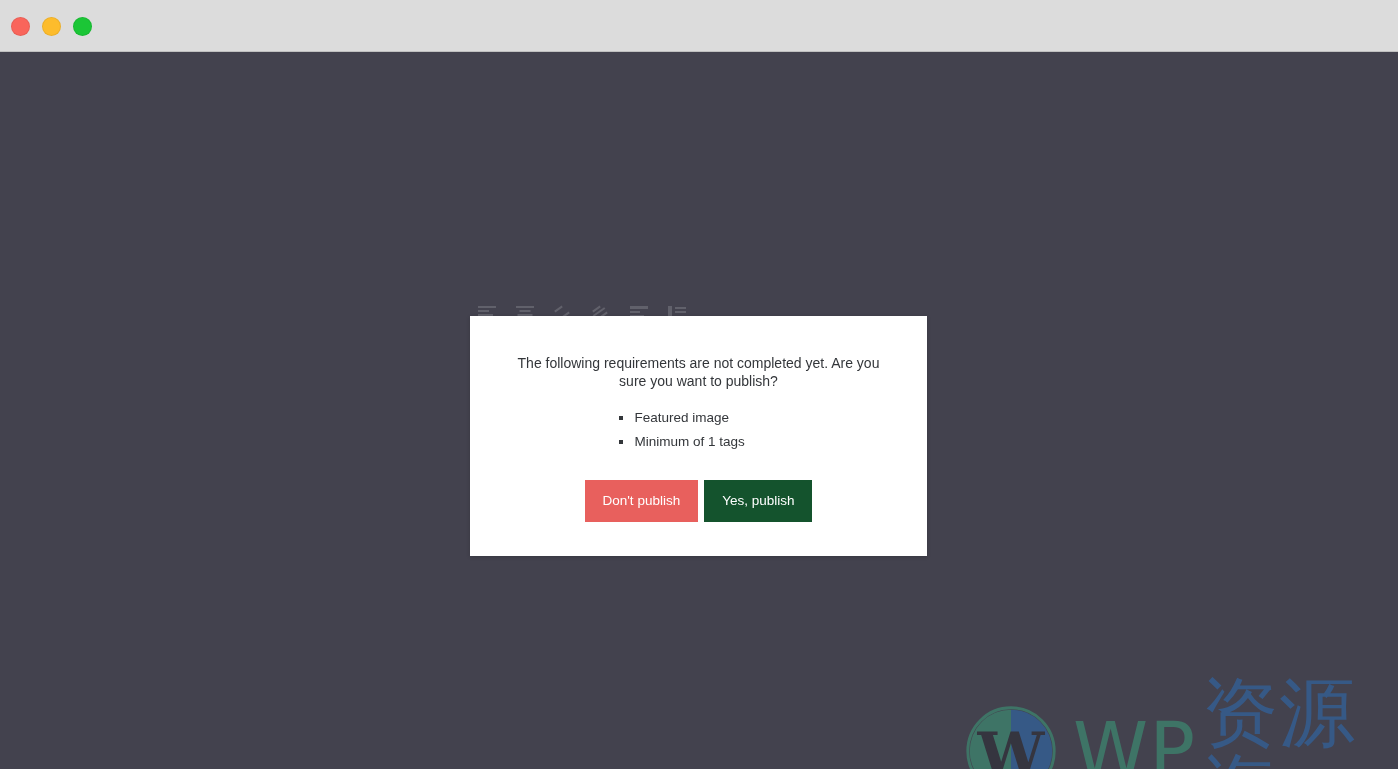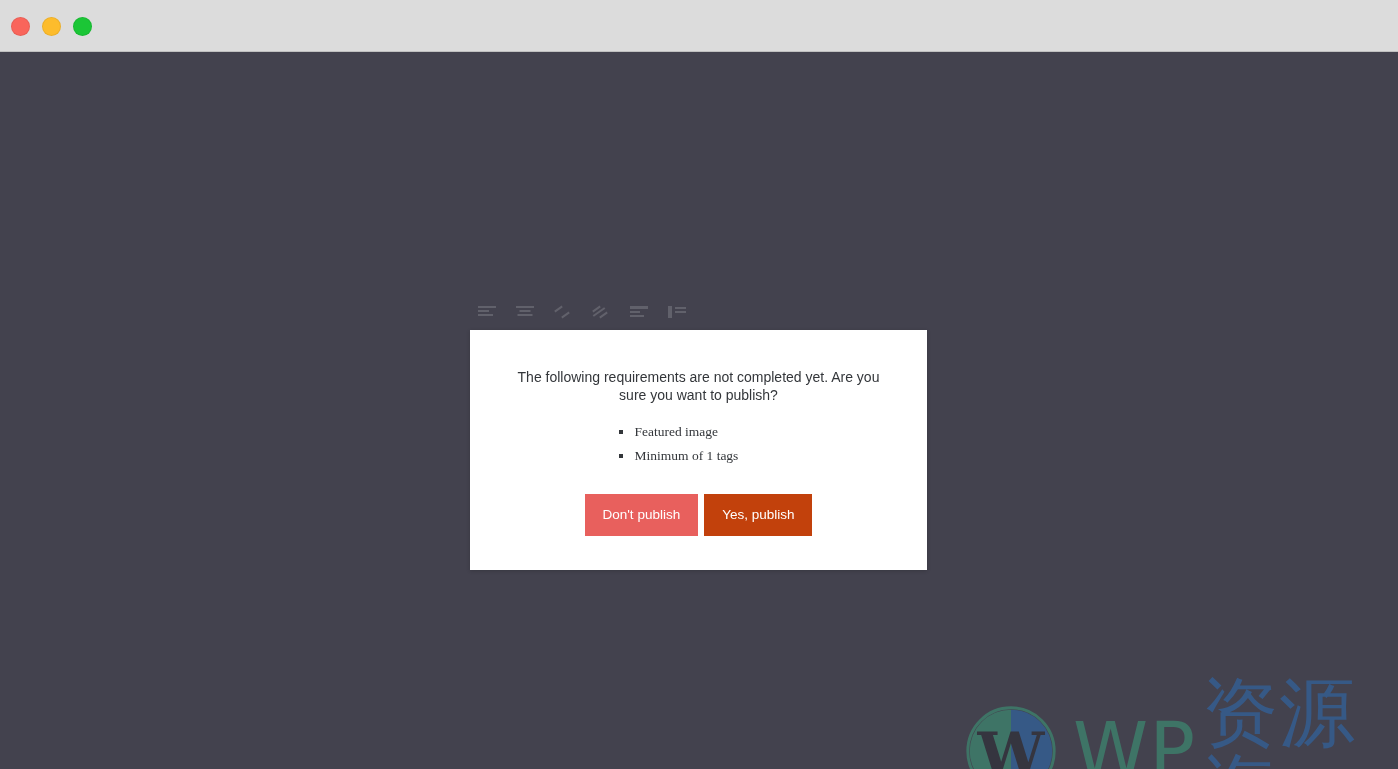--- a/index.html
+++ b/index.html
@@ -106,41 +106,40 @@
   .tb-image i:nth-child(2) { width: 10px; top: 6px; }
   .tb-image i:nth-child(3) { width: 14px; top: 10px; }
   .tb-columns i:nth-child(1) { width: 4px; top: 1px; height: 12px; }
   .tb-columns i:nth-child(2) { width: 11px; left: 7px; top: 2px; }
   .tb-columns i:nth-child(3) { width: 11px; left: 7px; top: 6px; }
 
   
   .modal {
     position: absolute;
     left: 470px;
-    top: 278px;
+    top: 264px;
     width: 457px;
     height: 240px;
     background: #ffffff;
     box-sizing: border-box;
     box-shadow: 0 1px 4px rgba(0,0,0,0.18);
   }
   .modal-message {
     margin: 0;
     padding: 38px 40px 0 40px;
     font-size: 14px;
     line-height: 18px;
     color: #33363a;
     text-align: center;
   }
   .modal-requirements {
     margin: 16px 0 0 0;
     padding: 0;
     list-style: none;
     text-align: center;
-    font-family: Liberation Serif, serif;
   }
   .modal-requirements li {
     font-size: 13.5px;
     line-height: 24px;
     color: #33363a;
     text-align: left;
     display: block;
     margin: 0 auto;
     width: 160px;
     padding-left: 16px;
@@ -175,21 +174,21 @@
     font-family: "Liberation Sans", sans-serif;
     font-size: 13.5px;
     line-height: 1;
     padding: 0 18px;
     height: 42px;
     cursor: pointer;
     border-radius: 0;
     white-space: nowrap;
   }
   .btn-dont-publish { background: #e8605d; }
-  .btn-yes-publish  { background: #c2410c; text-align: center; }
+  .btn-yes-publish  { background: #14532d; text-align: center; }
 
   
   .watermark {
     position: absolute;
     left: 963px;
     top: 645px;
     width: 420px;
     height: 108px;
     display: flex;
     align-items: center;

